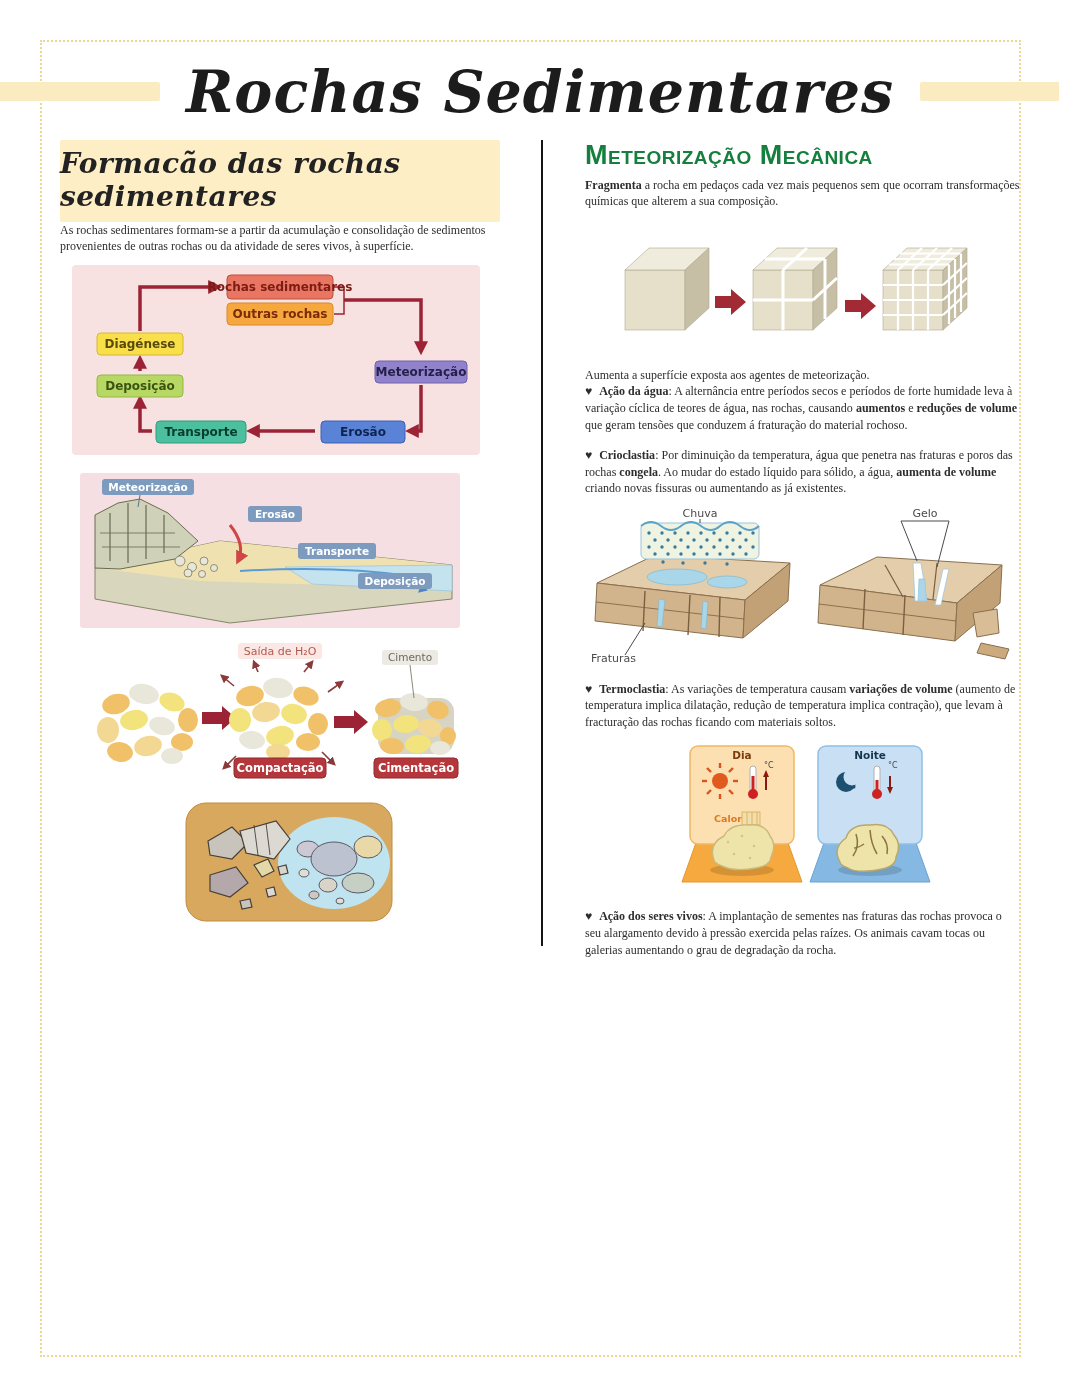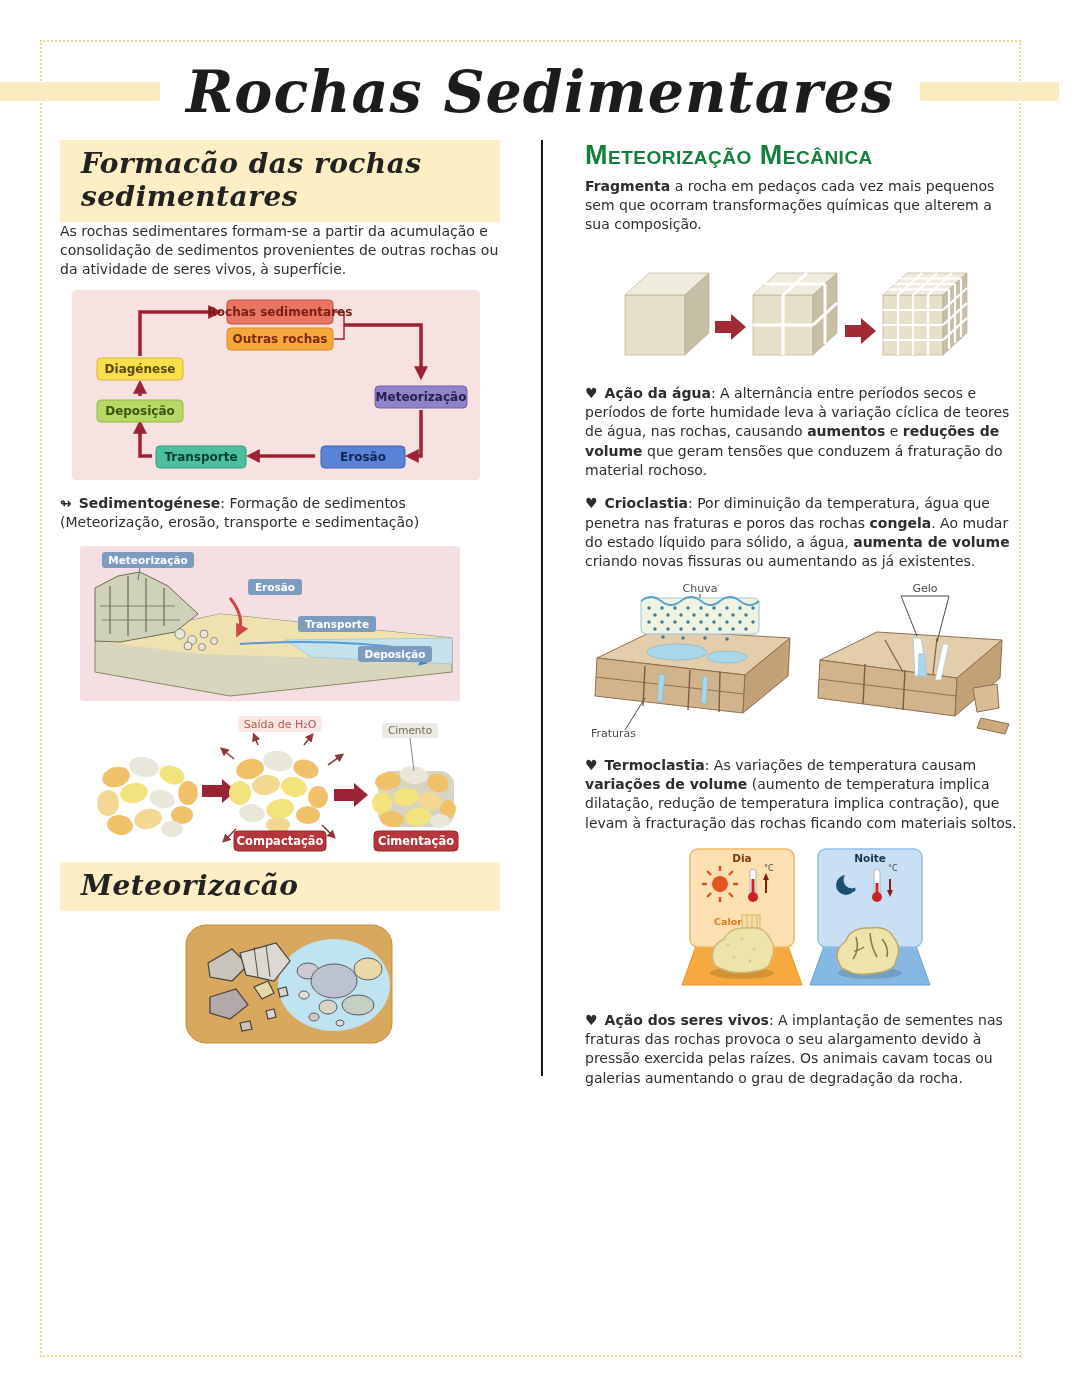--- a/index.html
+++ b/index.html
@@ -15,26 +15,26 @@
   .page-title{margin:0 26px;font-family:"DejaVu Serif",serif;font-style:italic;font-weight:700;
               font-size:57px;line-height:1.05;letter-spacing:1px;color:#1c1c1c;white-space:nowrap;}
 
   
   .columns{display:flex;align-items:stretch;}
   .col-left{width:440px;}
   .divider{width:2px;background:#151515;margin:0 42px 12px 41px;}
   .col-right{width:435px;}
 
   h2.script{font-family:"DejaVu Serif",serif;font-style:italic;font-weight:700;
-            font-size:28px;margin:0;padding:7px 12px 9px 21px;background:#fdeec6;
+            font-size:28px;margin:0;padding:7px 12px 9px 0;background:#fdeec6;
             border-radius:2px;color:#222;letter-spacing:.5px;}
   h2.caps{font-family:"Liberation Sans","DejaVu Sans",sans-serif;font-variant:small-caps;
           font-weight:700;font-size:27px;letter-spacing:.5px;margin:0 0 6px 0;color:#15803d;}
 
-  p{font-size:14px;line-height:1.38;margin:0;}
+  p{font-size:12px;line-height:1.38;margin:0;font-family:Liberation Serif, serif;}
   .mt8{margin-top:8px}.mt10{margin-top:10px}.mt12{margin-top:12px}.mt14{margin-top:14px}
   .mt16{}.mt24{margin-top:24px}
   .b{font-weight:700;}
   .bullet .glyph{margin-right:7px;font-weight:700;}
 
   figure{margin:0;}
   svg text{font-family:"DejaVu Sans",sans-serif;}
 </style>
 </head>
 <body>
@@ -111,21 +111,20 @@
               </g>
               <g>
                 <rect x="84" y="156" width="90" height="22" rx="4" stroke="#2e9c7d" fill="#4cbf9f"></rect>
                 <text x="129" y="171" fill="#073c2e">Transporte</text>
               </g>
             </g>
           </svg>
         </figure>
 
 
-        <p class="bullet mt10"><span class="glyph">↬</span><span><span class="b">Sedimentogénese</span><span>: Formação de sedimentos (Meteorização, erosão, transporte e sedimentação)</span></span></p>
 
         <figure class="mt14" style="margin-left:20px">
           <svg width="380" height="155" viewBox="0 0 380 155">
             <rect x="0" y="0" width="380" height="155" rx="3" fill="#f6dfe2"></rect>
 
             <g stroke="#85856a" stroke-width="1">
               <polygon points="15,95 140,68 372,92 372,126 150,150 15,126" fill="#d8d6bc"></polygon>
               <polygon points="15,95 140,68 372,92 250,112 120,108" fill="#efe2b0" stroke="none"></polygon>
               <polygon points="205,94 372,92 372,118 232,111" fill="#c5e3ef" stroke="#9cc6da" stroke-width="0.8"></polygon>
             </g>
@@ -240,21 +239,20 @@
               <rect x="152" y="118" width="92" height="20" rx="4" stroke="#8f2a2e" fill="#b5373c"></rect>
               <text x="198" y="132" font-size="11.5" font-weight="700" fill="#ffffff" text-anchor="middle">Compactação</text>
             </g>
             <g>
               <rect x="292" y="118" width="84" height="20" rx="4" stroke="#8f2a2e" fill="#b5373c"></rect>
               <text x="334" y="132" font-size="11.5" font-weight="700" fill="#ffffff" text-anchor="middle">Cimentação</text>
             </g>
           </svg>
         </figure>
 
-        <h2 class="script mt24">Meteorizacão</h2>
 
 
         <figure class="mt8" style="margin-left:122px">
           <svg width="216" height="130" viewBox="0 0 216 130">
             <rect x="4" y="6" width="206" height="118" rx="20" fill="#d9a85f" stroke="#c08c3e" stroke-width="1"></rect>
             <ellipse cx="152" cy="66" rx="56" ry="46" fill="#bfe3ef"></ellipse>
             <g stroke="#474038" stroke-width="1.2">
               <polygon points="26,44 50,30 66,46 50,62 28,58" fill="#c9c4bb"></polygon>
               <polygon points="58,34 94,24 108,42 92,62 64,56" fill="#dcd9d2"></polygon>
               <path d="M72,28 L76,58 M84,26 L88,58" fill="none" stroke-width="0.9"></path>
@@ -333,20 +331,21 @@
                     <line x1="345" y1="39" x2="345" y2="98"></line>
                     <line x1="351" y1="33.5" x2="351" y2="92"></line>
                 </g>
               </g>
             </g>
             <polygon points="105,76 121,76 121,69 136,82 121,95 121,88 105,88" fill="#a12a35"></polygon>
             <polygon points="235,80 251,80 251,73 266,86 251,99 251,92 235,92" fill="#a12a35"></polygon>
           </svg>
         </figure>
 
+        <p class="mt8">Aumenta a superfície exposta aos agentes de meteorização.</p>
 
         <p class="bullet mt16"><span class="glyph">♥</span><span><span class="b">Ação da água</span><span>: A alternância entre períodos secos e períodos de forte humidade leva à variação cíclica de teores de água, nas rochas, causando </span><span class="b">aumentos</span><span> e </span><span class="b">reduções de volume</span><span> que geram tensões que conduzem á fraturação do material rochoso.</span></span></p>
 
         <p class="bullet mt14"><span class="glyph">♥</span><span><span class="b">Crioclastia</span><span>: Por diminuição da temperatura, água que penetra nas fraturas e poros das rochas </span><span class="b">congela</span><span>. Ao mudar do estado líquido para sólido, a água, </span><span class="b">aumenta de volume</span><span> criando novas fissuras ou aumentando as já existentes.</span></span></p>
 
         <figure class="mt8">
           <svg width="432" height="160" viewBox="0 0 432 160">
 
             <g stroke="#8a6f4e" stroke-width="1">
               <polygon points="12,78 70,50 205,58 160,95" fill="#e3cdaa"></polygon>

